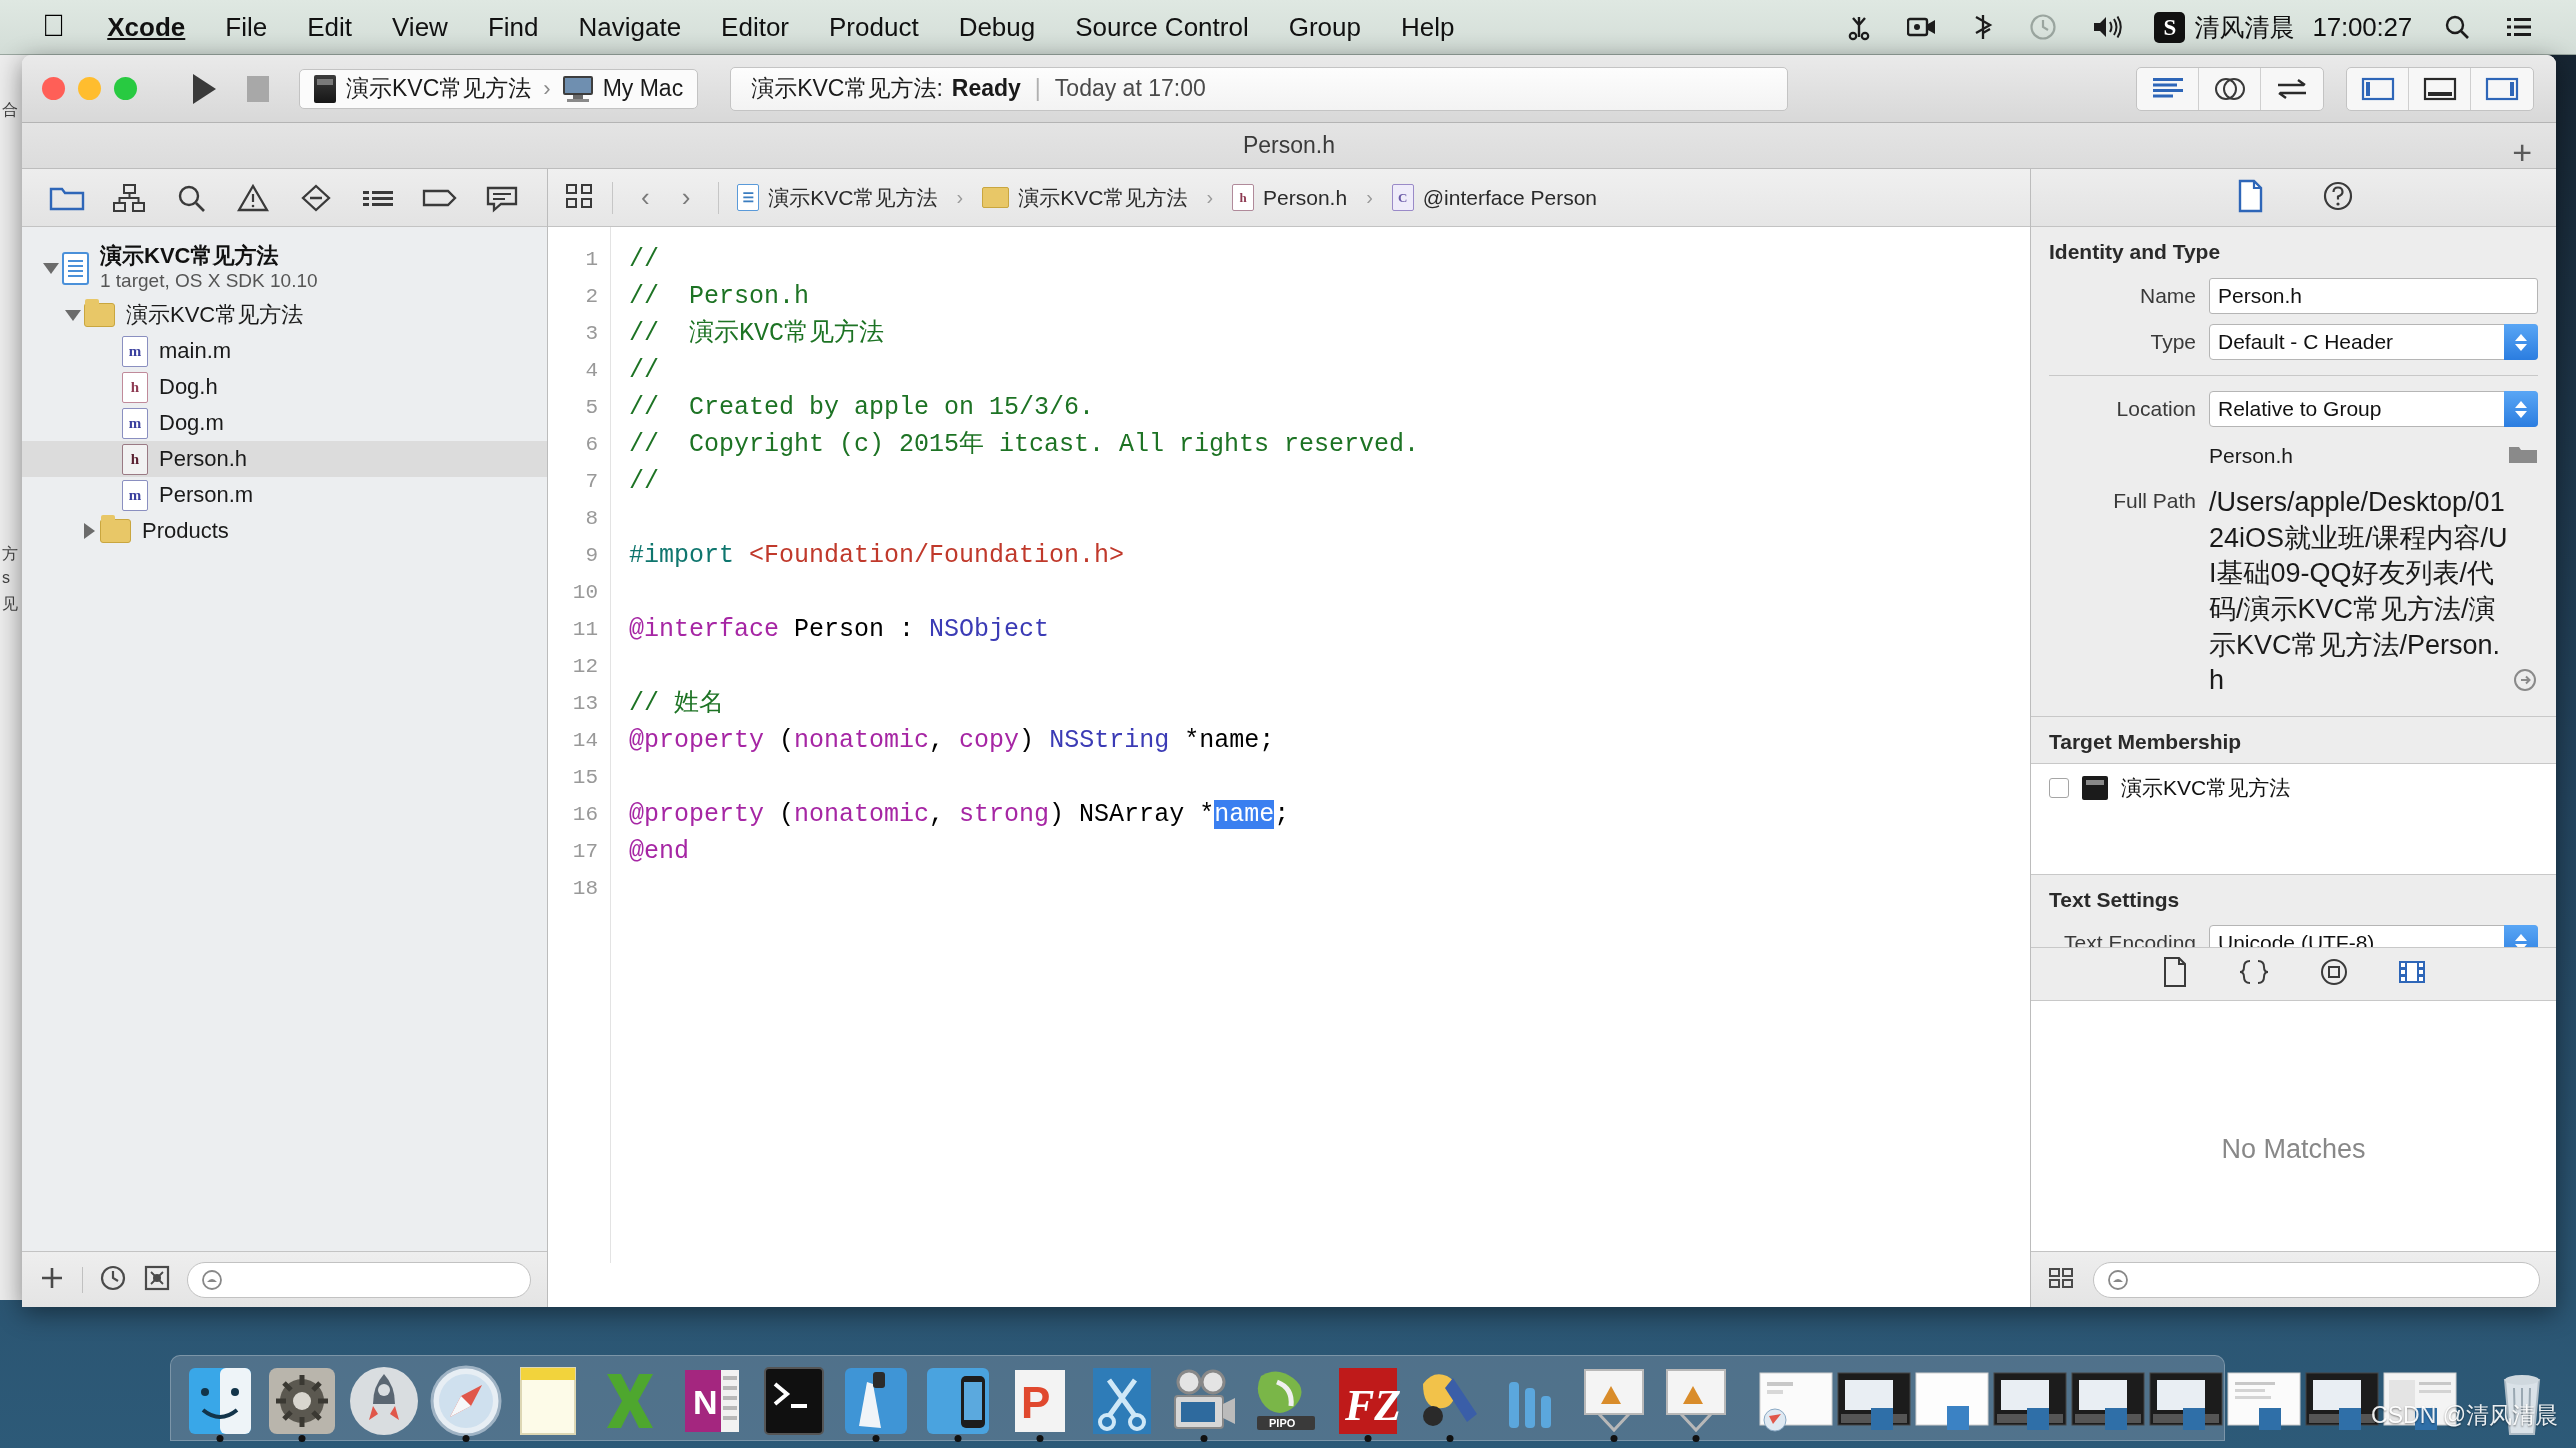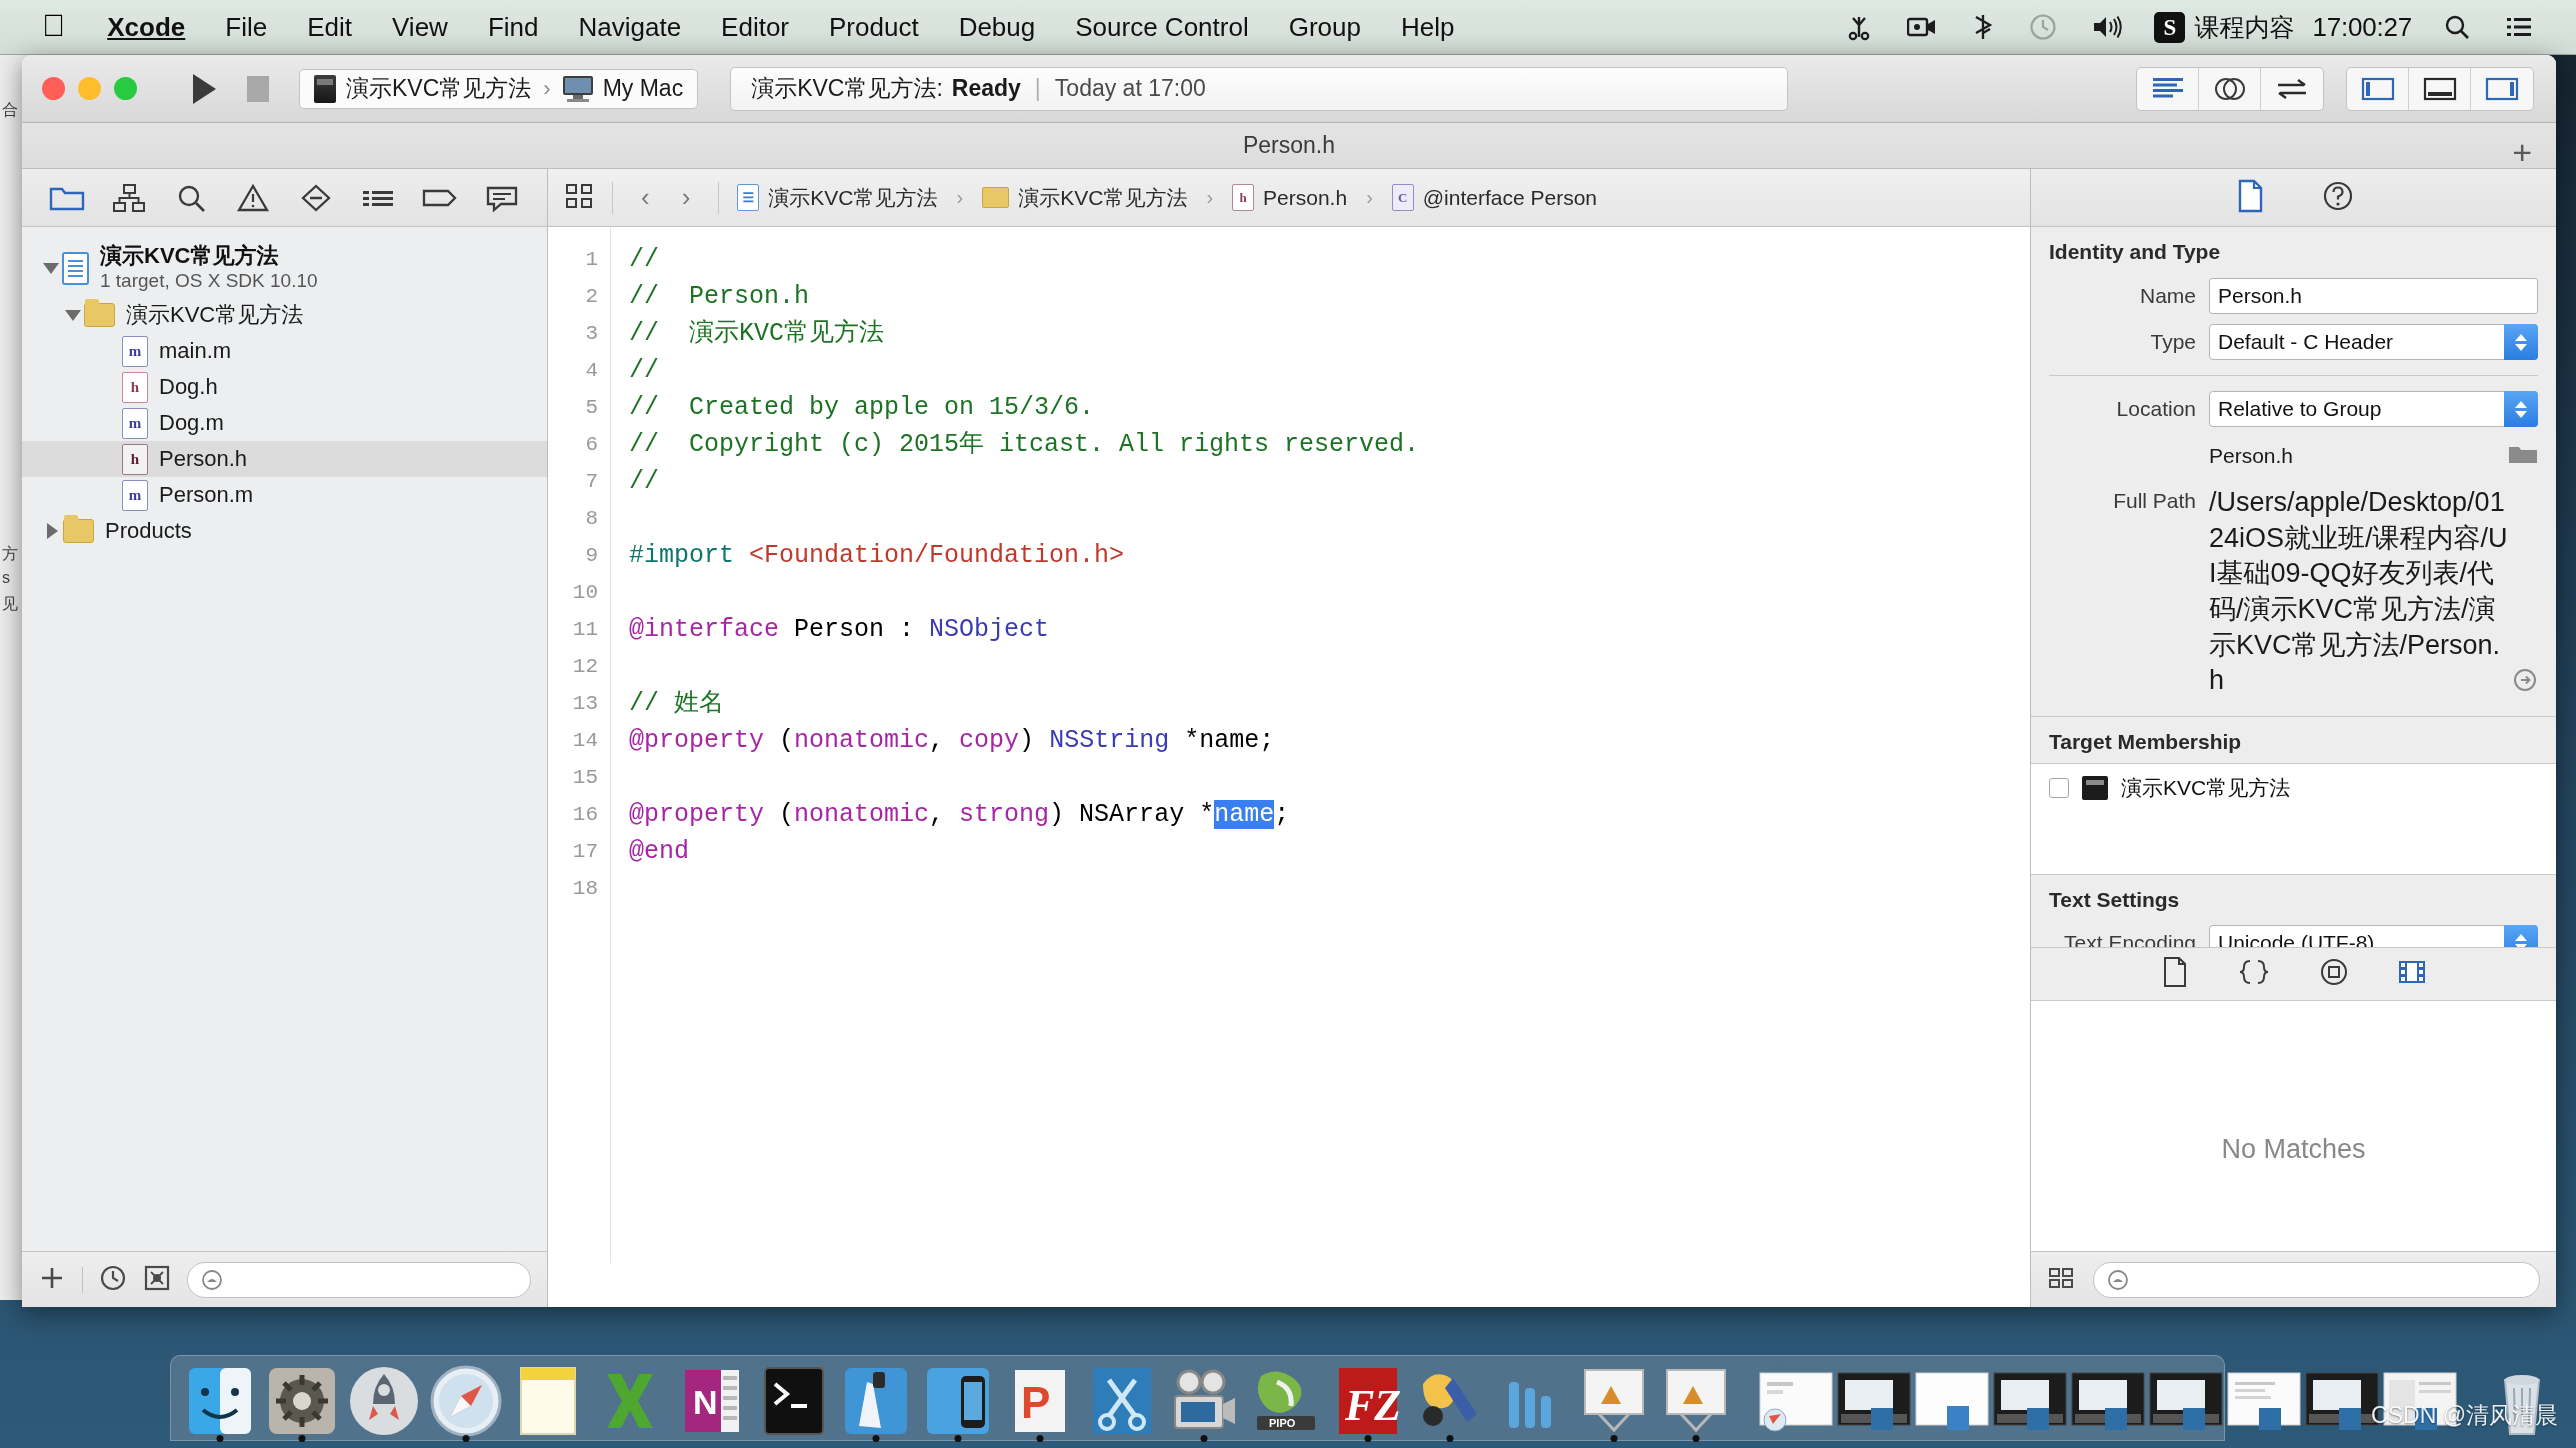--- a/index.html
+++ b/index.html
@@ -238,21 +238,21 @@
           </svg>
       </span>
       <span class="sicon">
         <svg width="32" height="26" viewBox="0 0 32 26">
             <path d="M3 9 L9 9 L15 3 L15 23 L9 17 L3 17 Z" fill="#1c1c1c"></path>
             <path d="M19 8 Q22 13 19 18 M23 5 Q28 13 23 21 M26.5 2.5 Q33 13 26.5 23.5" stroke="#1c1c1c" stroke-width="2" fill="none"></path>
           </svg>
       </span>
       <span class="sicon" style="padding:0 8px 0 14px">
         <span class="imebadge">S</span>
-        <span class="imetxt">课程内容</span>
+        <span class="imetxt">清风清晨</span>
       </span>
       <span class="clocktxt">17:00:27</span>
       <span class="sicon">
         <svg width="28" height="28" viewBox="0 0 28 28">
             <circle cx="12" cy="12" r="8" stroke="#1c1c1c" stroke-width="2.4" fill="none"></circle>
             <path d="M18 18 L25 25" stroke="#1c1c1c" stroke-width="2.6"></path>
           </svg>
       </span>
       <span class="sicon">
         <svg width="28" height="24" viewBox="0 0 28 24">
@@ -460,21 +460,21 @@
           </div>
           <div class="trow sel" style="padding-left:100px">
             <span class="fico hs">h</span>
             <span>Person.h</span>
           </div>
           <div class="trow" style="padding-left:100px">
             <span class="fico m">m</span>
             <span>Person.m</span>
           </div>
 
-          <div class="trow" style="padding-left:19px">
+          <div class="trow" style="padding-left:56px">
             <span class="tw">
                 <span class="tri-r"></span>
               </span>
             <span class="folder"></span>
             <span>Products</span>
           </div>
         </div>
 
         <div class="navbottom">
           <span>

